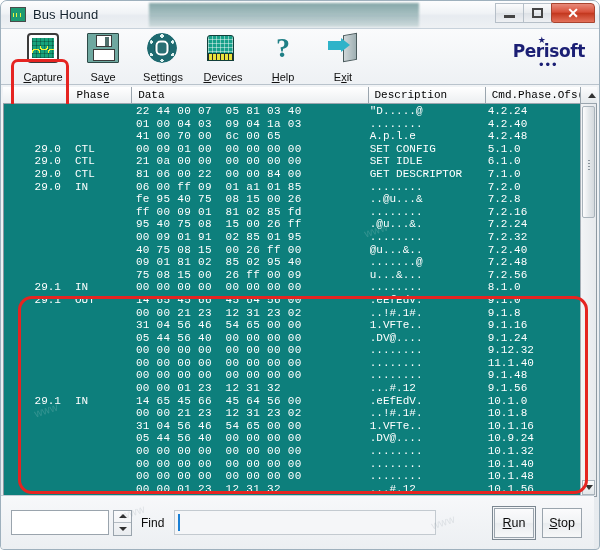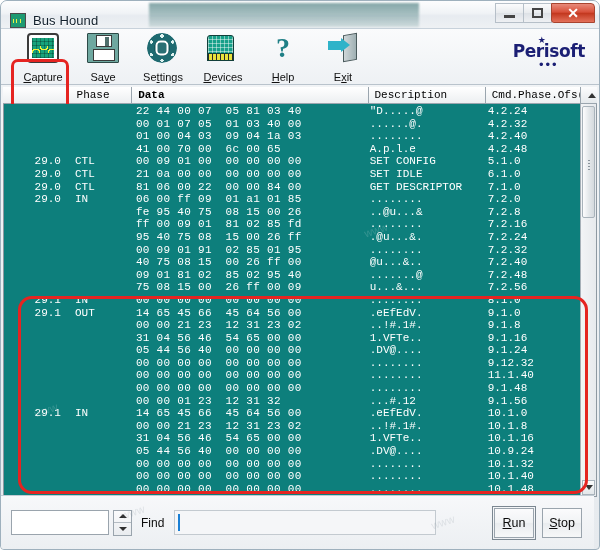--- a/index.html
+++ b/index.html
@@ -20,21 +20,21 @@
     overflow: hidden;
   }
 
   
   #titlebar {
     position: relative;
     height: 28px;
     background: linear-gradient(180deg,#fdfdfe 0%, #f0f3f6 45%, #e7ebf0 55%, #eef1f4 100%);
     border-bottom: 1px solid #c8d2db;
     border-radius: 6px 6px 0 0;
-    display: flex; align-items: flex-end;
+    display: flex; align-items: center;
   }
   #app-icon {
     width: 16px; height: 15px; margin-left: 9px; margin-right: 7px;
     background: #1d9a72;
     border: 1px solid #4a4a4a;
     position: relative; flex: none;
   }
   #app-icon::after {
     content: ""; position: absolute; left: 1px; right: 1px; top: 5px; height: 4px;
     background:
@@ -239,21 +239,21 @@
     font-size: 11px; color: #000000;
     margin: 2px 2px 0 2px;
   }
   .ch {
     border-right: 1px solid #9aa5ae;
     padding-left: 6px; line-height: 16px;
     overflow: hidden; white-space: nowrap;
   }
   .ch-device { width: 68px; margin-top: 20px; }
   .ch-phase  { width: 62px; }
-  .ch-data   { width: 238px; font-weight: bold; }
+  .ch-data   { width: 238px; }
   .ch-desc   { width: 118px; }
   .ch-cmd    { width: 96px; }
   .ch-spin   { width: 16px; border-right: none;
                display:flex; align-items:center; justify-content:center;
                background: linear-gradient(180deg,#fcfcfd 0%, #e5e9ec 100%); }
   .ch-spin i { border-left: 4px solid transparent; border-right: 4px solid transparent;
                border-bottom: 5px solid #333; display:block; font-style: normal; }
 
   
   #pane-wrap {
@@ -470,21 +470,20 @@
     <div class="ch ch-cmd">Cmd.Phase.Ofs(rep)</div>
     <div class="ch ch-spin">
         <i></i>
       </div>
   </div>
 
   <div id="pane-wrap">
     <div id="log">
 
     <div class="row"><div class="c-dev"></div><div class="c-ph"></div><div class="c-data">22 44 00 07  05 81 03 40</div><div class="c-desc">"D.....@</div><div class="c-cmd">4.2.24</div></div>
-        <div class="row"><div class="c-dev"></div><div class="c-ph"></div><div class="c-data">00 01 07 05  01 03 40 00</div><div class="c-desc">......@.</div><div class="c-cmd">4.2.32</div></div>
         <div class="row"><div class="c-dev"></div><div class="c-ph"></div><div class="c-data">01 00 04 03  09 04 1a 03</div><div class="c-desc">........</div><div class="c-cmd">4.2.40</div></div>
         <div class="row"><div class="c-dev"></div><div class="c-ph"></div><div class="c-data">41 00 70 00  6c 00 65</div><div class="c-desc">A.p.l.e</div><div class="c-cmd">4.2.48</div></div>
         <div class="row"><div class="c-dev">29.0</div><div class="c-ph">CTL</div><div class="c-data">00 09 01 00  00 00 00 00</div><div class="c-desc">SET CONFIG</div><div class="c-cmd">5.1.0</div></div>
         <div class="row"><div class="c-dev">29.0</div><div class="c-ph">CTL</div><div class="c-data">21 0a 00 00  00 00 00 00</div><div class="c-desc">SET IDLE</div><div class="c-cmd">6.1.0</div></div>
         <div class="row"><div class="c-dev">29.0</div><div class="c-ph">CTL</div><div class="c-data">81 06 00 22  00 00 84 00</div><div class="c-desc">GET DESCRIPTOR</div><div class="c-cmd">7.1.0</div></div>
         <div class="row"><div class="c-dev">29.0</div><div class="c-ph">IN</div><div class="c-data">06 00 ff 09  01 a1 01 85</div><div class="c-desc">........</div><div class="c-cmd">7.2.0</div></div>
         <div class="row"><div class="c-dev"></div><div class="c-ph"></div><div class="c-data">fe 95 40 75  08 15 00 26</div><div class="c-desc">..@u...&amp;</div><div class="c-cmd">7.2.8</div></div>
         <div class="row"><div class="c-dev"></div><div class="c-ph"></div><div class="c-data">ff 00 09 01  81 02 85 fd</div><div class="c-desc">........</div><div class="c-cmd">7.2.16</div></div>
         <div class="row"><div class="c-dev"></div><div class="c-ph"></div><div class="c-data">95 40 75 08  15 00 26 ff</div><div class="c-desc">.@u...&amp;.</div><div class="c-cmd">7.2.24</div></div>
         <div class="row"><div class="c-dev"></div><div class="c-ph"></div><div class="c-data">00 09 01 91  02 85 01 95</div><div class="c-desc">........</div><div class="c-cmd">7.2.32</div></div>

